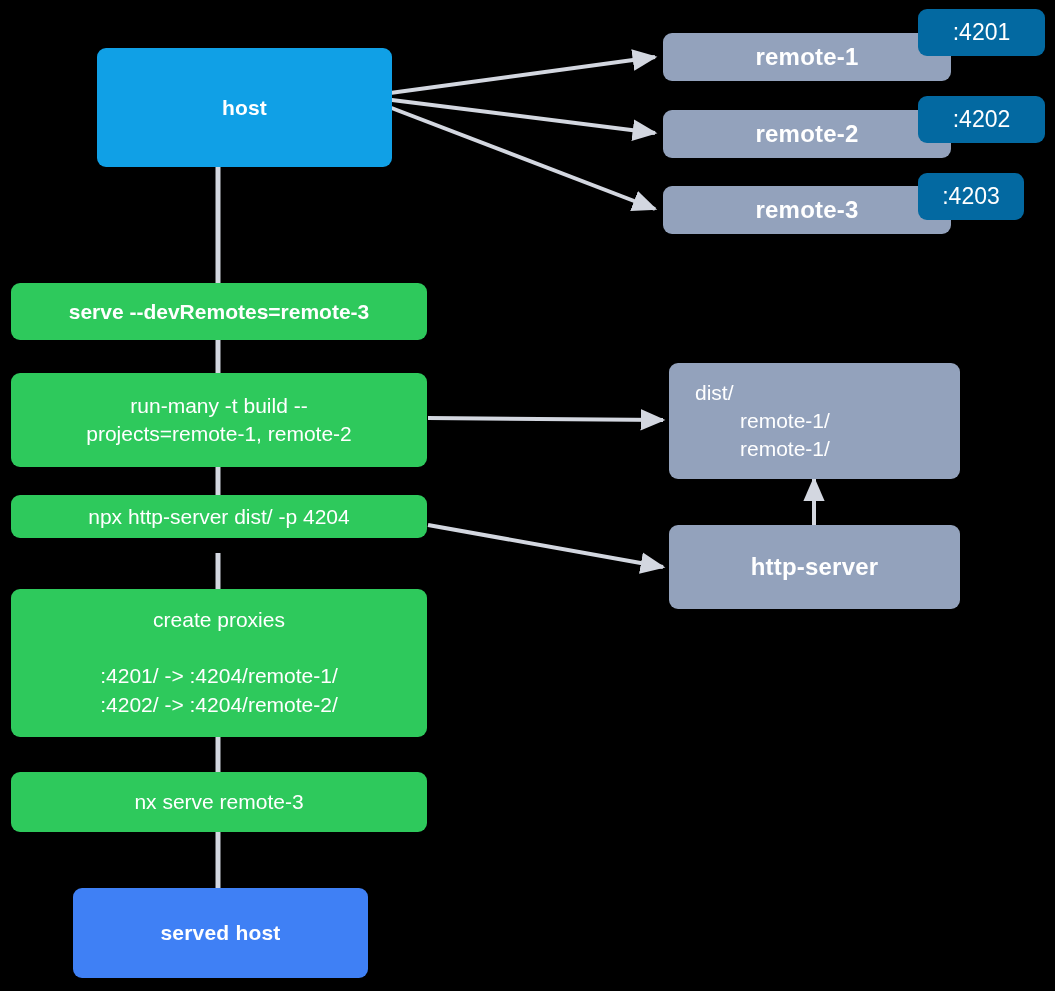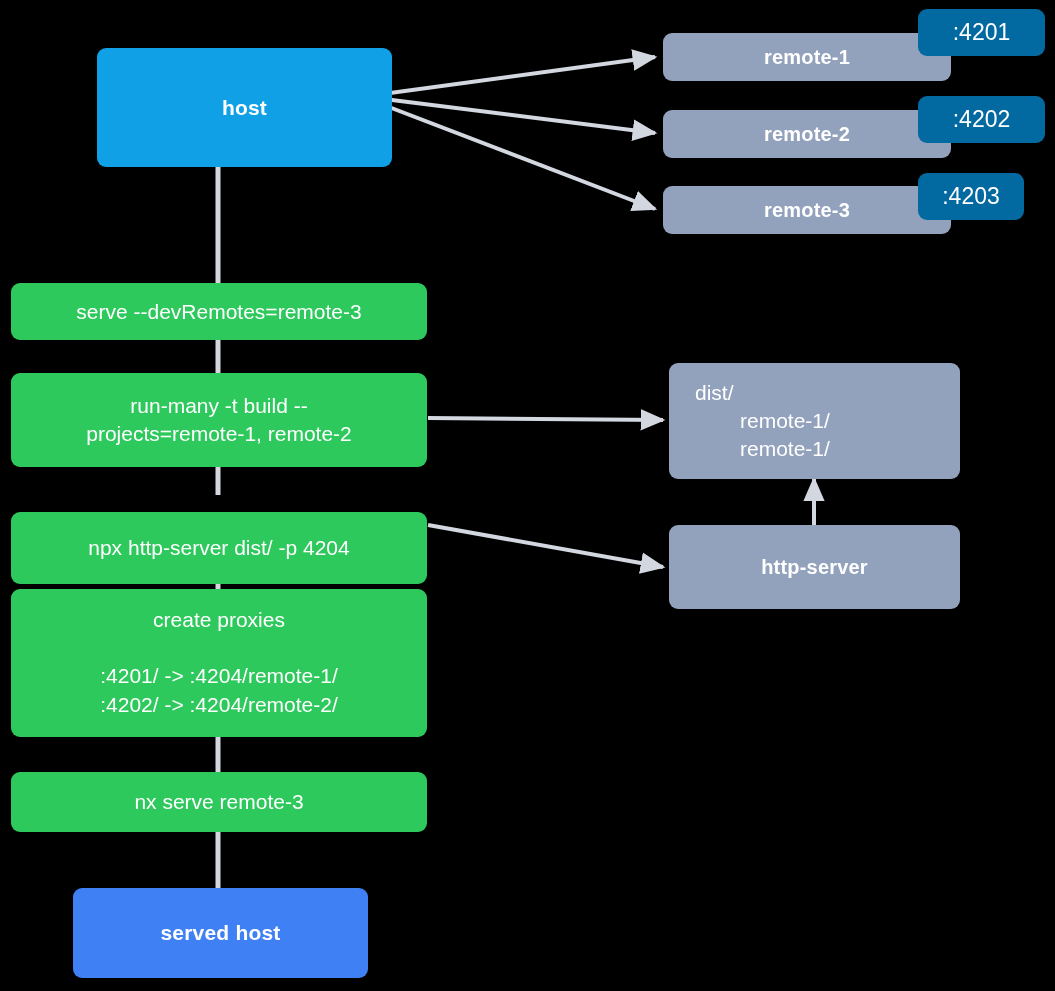--- a/index.html
+++ b/index.html
@@ -52,21 +52,21 @@
     letter-spacing: 0.2px;
   }
   .node.cmd {
     background: #2ec95c;
     font-size: 21px;
     font-weight: 400;
   }
   .node.remote {
     background: #93a2bc;
     font-weight: bold;
-    font-size: 20px;
+    font-size: 24px;
     letter-spacing: 0.2px;
   }
   .node.artifact {
     background: #93a2bc;
     font-size: 21px;
     font-weight: 400;
     align-items: flex-start;
     justify-content: center;
     padding-left: 26px;
     text-align: left;
@@ -172,32 +172,32 @@
     <span>:4202</span>
   </div>
 
   <div class="node remote" style="left:663px; top:186px; width:288px; height:48px;">
     <span>remote-3</span>
   </div>
   <div class="badge" style="left:918px; top:173px; width:106px; height:47px;">
     <span>:4203</span>
   </div>
 
-  <div class="node cmd" style="left:11px; top:283px; width:416px; height:57px;">
+  <div class="node cmd" style="left:11px; top:283px; width:416px; height:57px;font-weight:bold;">
     <span>serve --devRemotes=remote-3</span>
   </div>
 
   <div class="node cmd" style="left:11px; top:373px; width:416px; height:94px;">
     <div class="cmd-lines">
       <span>run-many -t build --</span>
       <span>projects=remote-1, remote-2</span>
     </div>
   </div>
 
-  <div class="node cmd" style="left:11px; top:495px; width:416px; height:72px;margin-top:17px;">
+  <div class="node cmd" style="left:11px; top:495px; width:416px; height:43px;">
     <span>npx http-server dist/ -p 4204</span>
   </div>
 
   <div class="node cmd" style="left:11px; top:589px; width:416px; height:148px;">
     <div class="cmd-lines">
       <span class="cmd-title">create proxies</span>
       <span class="proxy-line">:4201/ -&gt; :4204/remote-1/</span>
       <span class="proxy-line">:4202/ -&gt; :4204/remote-2/</span>
     </div>
   </div>

